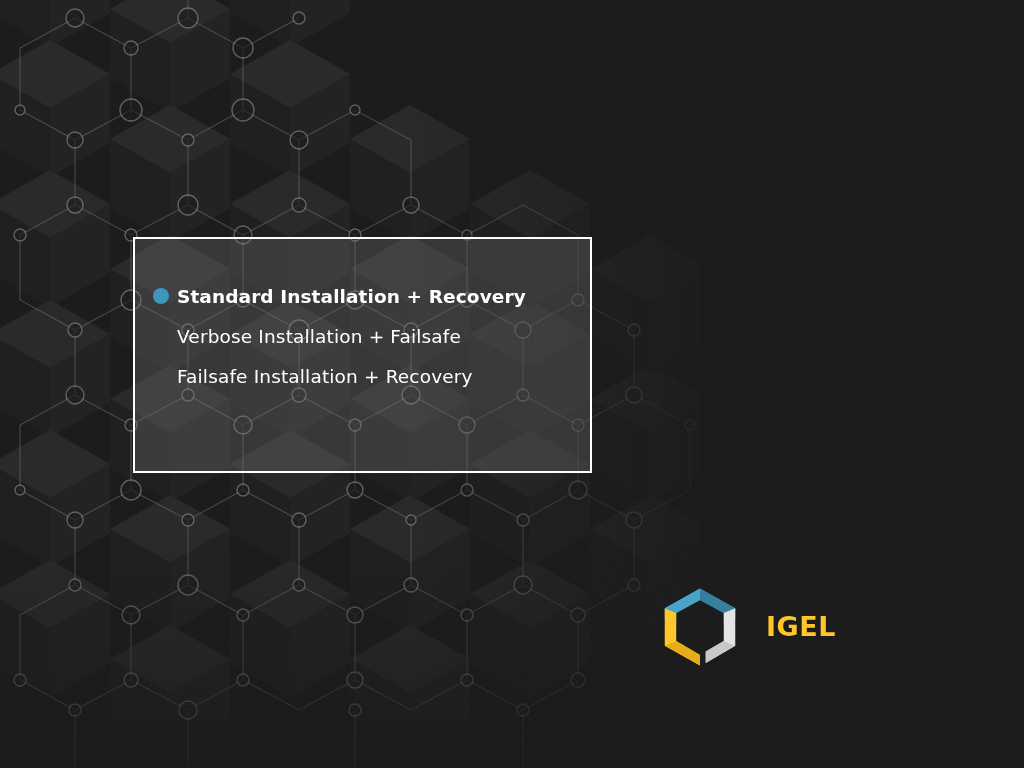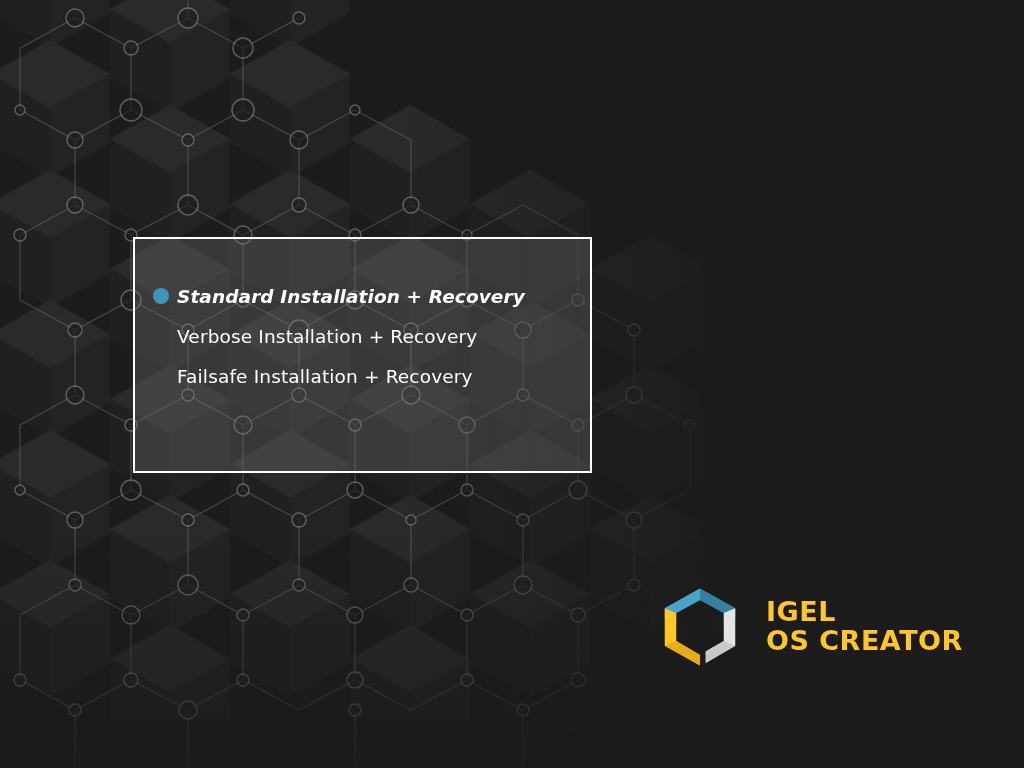--- a/index.html
+++ b/index.html
@@ -85,21 +85,20 @@
     width: 16px;
     height: 16px;
     border-radius: 50%;
     background: #3f96bb;
     display: none;
   }
   .menu-item.selected .bullet { display: block; }
   .menu-item.selected .label {
     font-weight: bold;
     letter-spacing: 0.1px;
-    font-style: italic;
   }
   .menu-item .label { display: inline-block; }
 
   
   .logo-block {
     position: absolute;
     left: 659px;
     top: 584px;
     width: 310px;
     height: 86px;
@@ -309,21 +308,21 @@
   <div class="boot-menu">
     <div class="menu-list">
 
       <div class="menu-item selected">
         <span class="bullet"></span>
         <span class="label">Standard Installation + Recovery</span>
       </div>
 
       <div class="menu-item">
 
-        <span class="label">Verbose Installation + Recovery</span>
+        <span class="label">Verbose Installation + Failsafe</span>
       </div>
 
       <div class="menu-item">
 
         <span class="label">Failsafe Installation + Recovery</span>
       </div>
 
 
     </div>
   </div>
@@ -339,17 +338,16 @@
       <polygon fill="#ffc629" points="7,27 21,33 21,67 50,84 50,97 7,73"></polygon>
       <polygon fill="#e6ad16" points="7,73 50,97 50,84 21,67"></polygon>
 
       <polygon fill="#e4e4e4" points="93,27 93,73 57,94 57,80 79,67 79,33"></polygon>
       <polygon fill="#c9c9c9" points="93,73 57,94 57,80 79,67"></polygon>
 
       <polygon fill="#1c1c1c" points="50,25 72,37.5 72,62.5 50,75 28,62.5 28,37.5"></polygon>
     </svg>
     <div class="logo-text">
       <span class="l1">IGEL</span>
-      <span class="l2">OS CREATOR</span>
     </div>
   </div>
 
 </div>
 
 </body></html>

